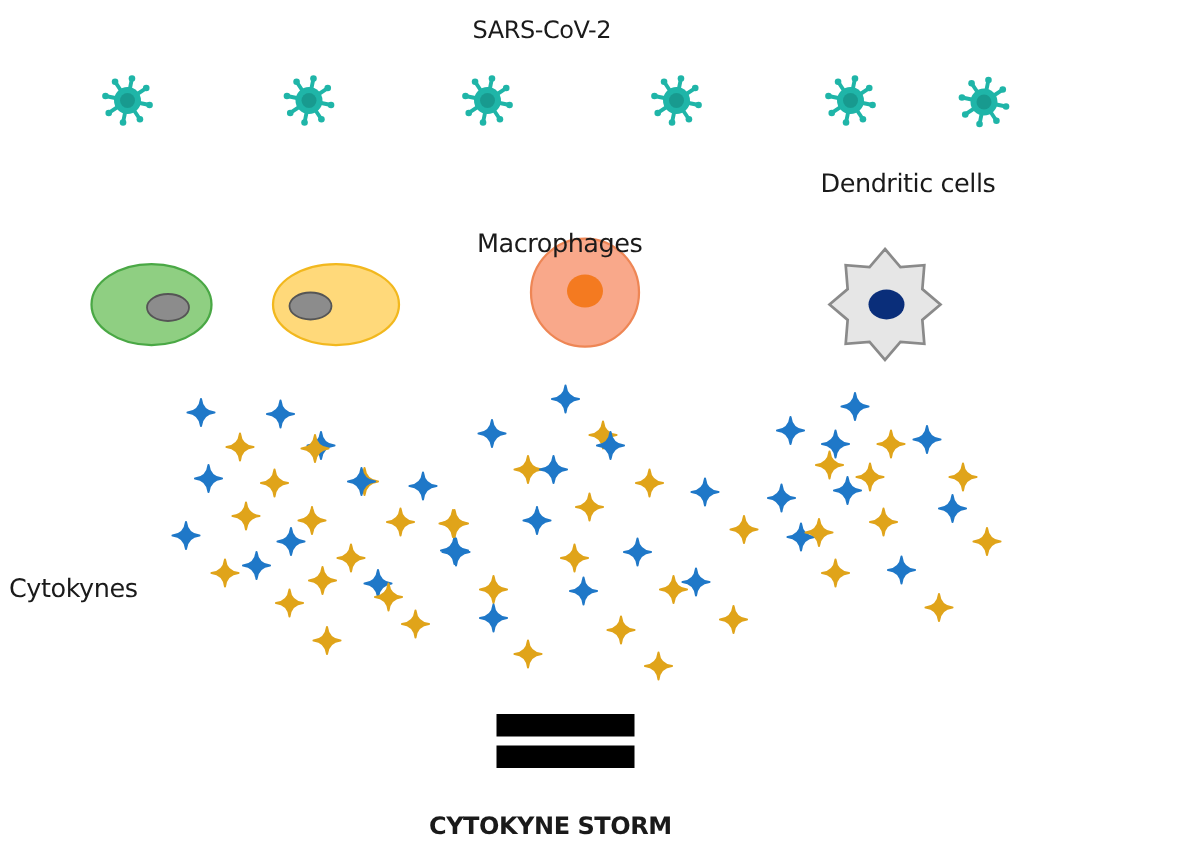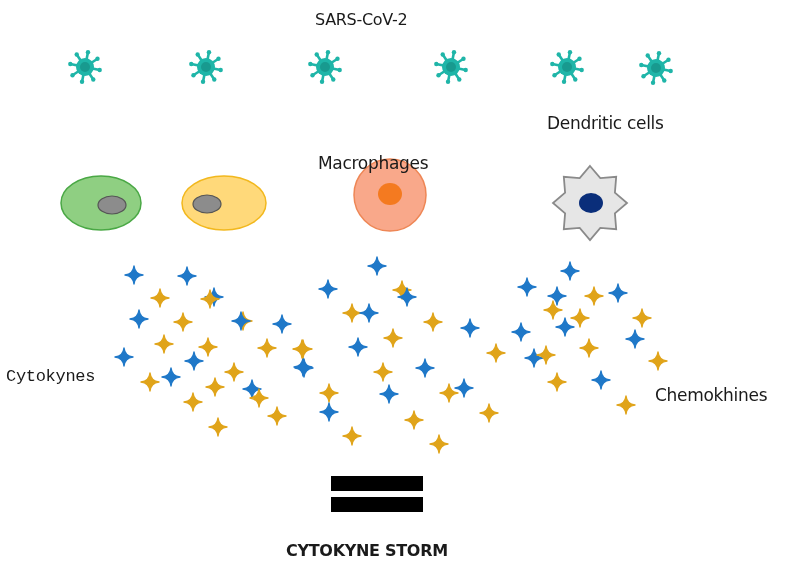--- a/index.html
+++ b/index.html
@@ -16,21 +16,21 @@
       font-family: "DejaVu Sans", sans-serif;
       font-size: 17px;
       color: #1a1a1a;
       white-space: nowrap;
       letter-spacing: -0.3px;
     }
     #title { left: 315px; top: 10px; font-size: 16px; }
     #lbl-tcells { left: 82px; top: 113px; }
     #lbl-macro { left: 318px; top: 113px; margin-top: 40px; }
     #lbl-dendritic { left: 514px; top: 113px; margin-left: 33px; }
-    #lbl-cytokynes { left: 6px; top: 367px; font-family: Liberation Mono, monospace; }
+    #lbl-cytokynes { left: 6px; top: 383px; }
     #lbl-chemokhines { left: 655px; top: 385px; }
     #lbl-storm { left: 286px; top: 541px; font-size: 16px; font-weight: bold; }
   </style>
 </head>
 <body>
 
 <div id="stage">
   <svg id="art" width="800" height="564" viewBox="0 0 800 564">
     <g id="viruses">
         <g transform="translate(85,67)">
@@ -245,15 +245,14 @@
     <g id="equals">
         <rect x="331" y="476" width="92" height="15" fill="#000000"></rect>
         <rect x="331" y="497" width="92" height="15" fill="#000000"></rect>
       </g>
   </svg>
 
   <div class="label" id="title">SARS-CoV-2</div>
   <div class="label" id="lbl-macro">Macrophages</div>
   <div class="label" id="lbl-dendritic">Dendritic cells</div>
   <div class="label" id="lbl-cytokynes">Cytokynes</div>
-  <div class="label" id="lbl-chemokhines">Chemokhines</div>
   <div class="label" id="lbl-storm">CYTOKYNE STORM</div>
 </div>
 
 </body></html>

